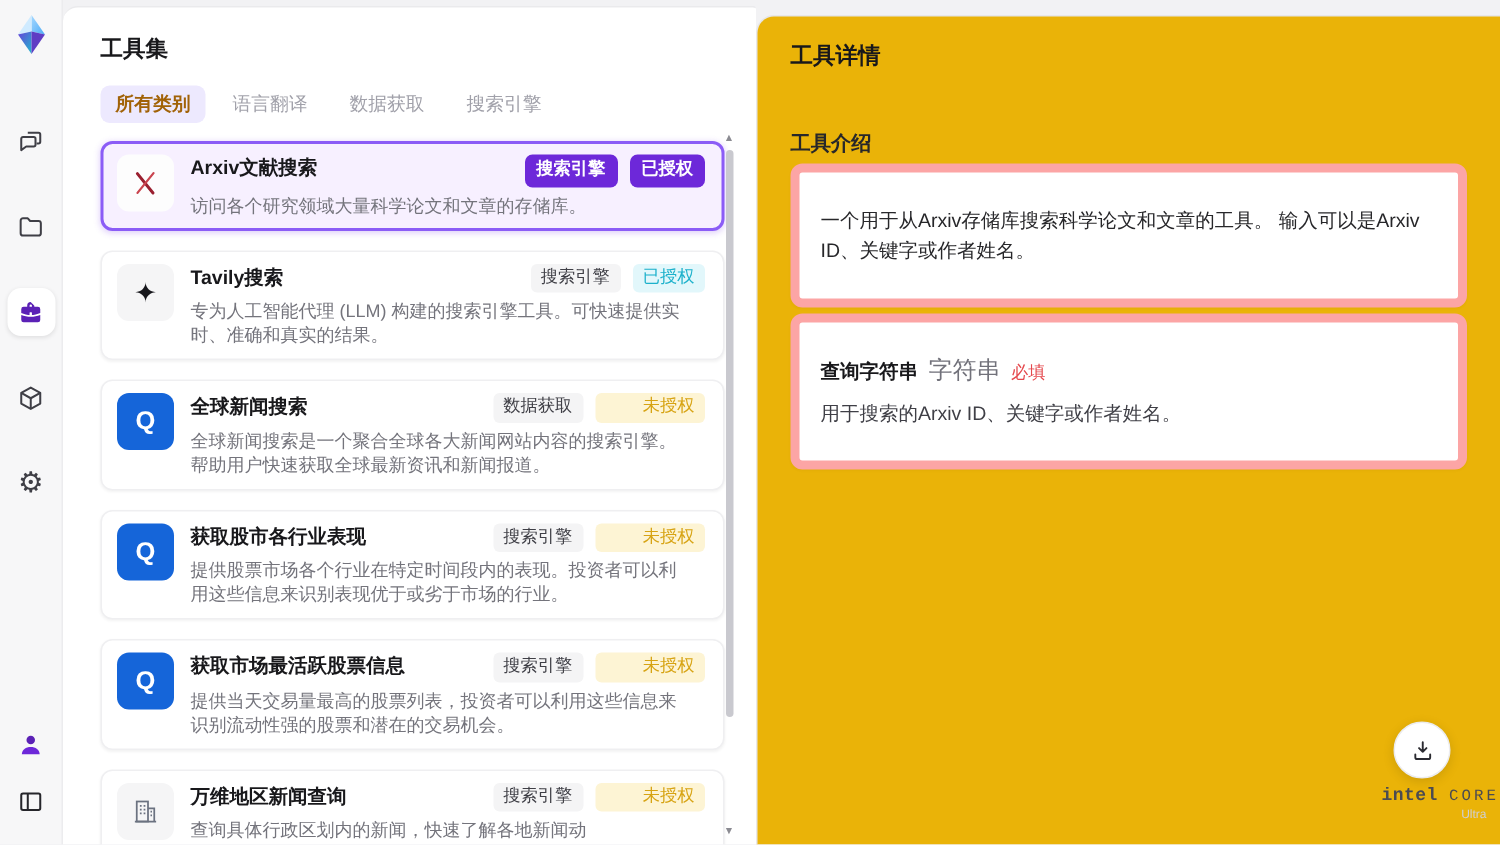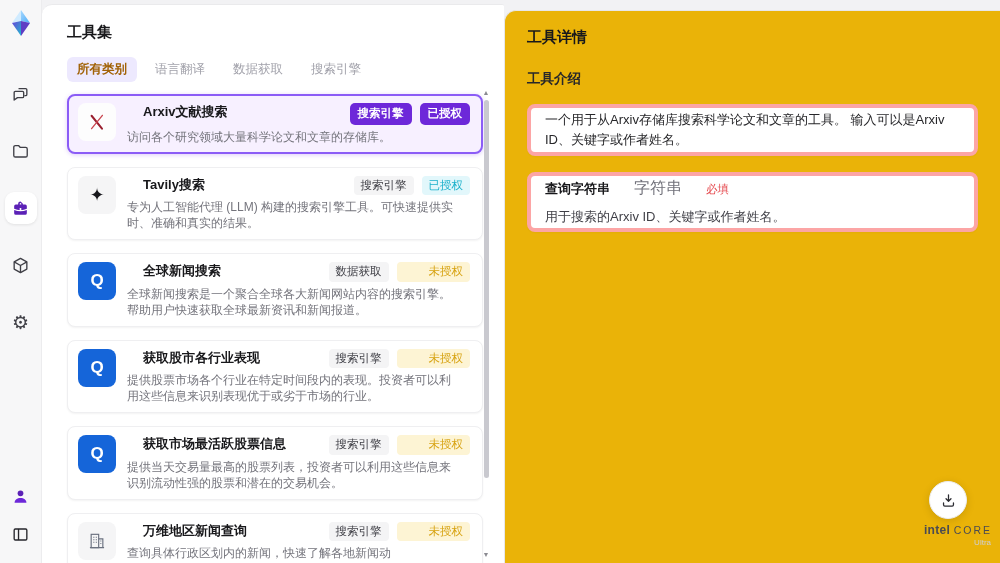--- a/index.html
+++ b/index.html
@@ -42,59 +42,59 @@
   }
   .card.selected{background:#f7f0ff;border:2px solid #8b5cf6;padding:7px 11px 7px 9px;
     box-shadow:0 1px 4px rgba(124,58,237,.25);}
   .card-icon{width:38px;height:38px;border-radius:8px;background:#f5f5f6;flex:none;
     display:flex;align-items:center;justify-content:center;overflow:hidden;}
   .card-icon.white{background:#fdfdfd;}
   .card-icon.blue{background:#1565d9;}
   .card-icon .q{color:#fff;font-weight:bold;font-size:17px;font-family:"Liberation Sans",sans-serif;}
   .card-icon .sparkle{font-size:18px;color:#17171c;line-height:1;}
   .card-body{flex:1;min-width:0;}
-  .card-top{display:flex;align-items:flex-start;margin-left:16px;}
+  .card-top{display:flex;align-items:flex-start;}
   .card-title{font-size:13px;font-weight:bold;color:#18181b;line-height:17px;}
   .card-badges{margin-left:auto;display:flex;gap:8px;align-items:center;flex:none;}
   .badge{font-size:11.5px;line-height:1;padding:4px 7px;border-radius:4px;white-space:nowrap;}
   .badge.cat{background:#f4f4f5;color:#3f3f46;}
   .badge.authorized{background:#e2f7fb;color:#1cb1cb;}
   .badge.unauthorized{background:#fdf4d4;color:#d7a313;padding-left:32px;}
   .card.selected .badge{background:#6d28d9;color:#ffffff;font-weight:bold;padding:5px 8px;border-radius:5px;}
   .card-desc{font-size:12px;color:#74747c;line-height:16px;margin-top:4px;max-width:334px;}
   
   .scrollbar{position:absolute;right:14px;top:84px;bottom:4px;width:8px;display:flex;flex-direction:column;align-items:center;}
   .scroll-arrow{font-size:7px;color:#8b8b92;line-height:8px;flex:none;}
   .scroll-thumb{width:5px;background:#c9c9cf;border-radius:3px;height:378px;margin-top:3px;}
   .scroll-fill{flex:1;}
   
   .detail-col{
     position:absolute;left:504px;top:10px;right:0;bottom:0;background:#eab308;
     border-left:1px solid #e7e7ea;border-top:1px solid #e7e7ea;border-top-left-radius:12px;
     box-sizing:border-box;padding:17px 22px;
   }
   .detail-title{font-size:15px;font-weight:bold;color:#18181b;}
-  .section-h{font-size:13.5px;font-weight:bold;color:#27272a;margin-top:23px;}
-  .box{border:4px solid #fca5a5;border-radius:8px;background:#fff;margin-top:16px;
-    padding:2px 14px;box-shadow:0 1px 2px rgba(0,0,0,.03);}
+  .section-h{font-size:13.5px;font-weight:bold;color:#27272a;margin-top:40px;}
+  .box{border:6px solid #fca5a5;border-radius:8px;background:#fff;margin-top:4px;
+    padding:22px 14px;box-shadow:0 1px 2px rgba(0,0,0,.03);}
   .intro-text{font-size:13px;color:#27272a;line-height:1.55;}
-  .param-line{display:flex;align-items:baseline;gap:24px;}
+  .param-line{display:flex;align-items:baseline;gap:7px;}
   .param-name{font-size:13px;font-weight:bold;color:#18181b;}
   .param-type{font-size:16px;color:#71717a;}
   .param-required{font-size:11.5px;color:#e5484d;}
   .param-desc{font-size:13px;color:#3f3f46;margin-top:9px;}
   
   .fab{
     position:absolute;left:929px;top:481px;width:36px;height:36px;border-radius:50%;
     background:#ffffff;border:1px solid #ececee;box-shadow:0 2px 8px rgba(0,0,0,.13);
     display:flex;align-items:center;justify-content:center;cursor:pointer;color:#2b2b31;
   }
   .fab svg{width:17px;height:17px;}
   .branding{position:absolute;left:921px;top:523px;width:74px;text-align:center;color:#4b4b52;}
-  .brand-line{font-size:12px;letter-spacing:.3px;white-space:nowrap;}
+  .brand-line{font-size:12px;letter-spacing:.3px;white-space:nowrap;font-family:Liberation Mono, monospace;}
   .brand-line .intel{font-weight:bold;}
   .brand-line .core{font-size:10.5px;letter-spacing:2px;}
   .brand-sub{font-size:8px;color:#cfcfd4;text-align:right;margin-top:1px;padding-right:4px;}
 </style>
 </head>
 <body>
 
 <div class="rail">
   <svg class="logo" viewBox="0 0 30 30">
     <defs>

